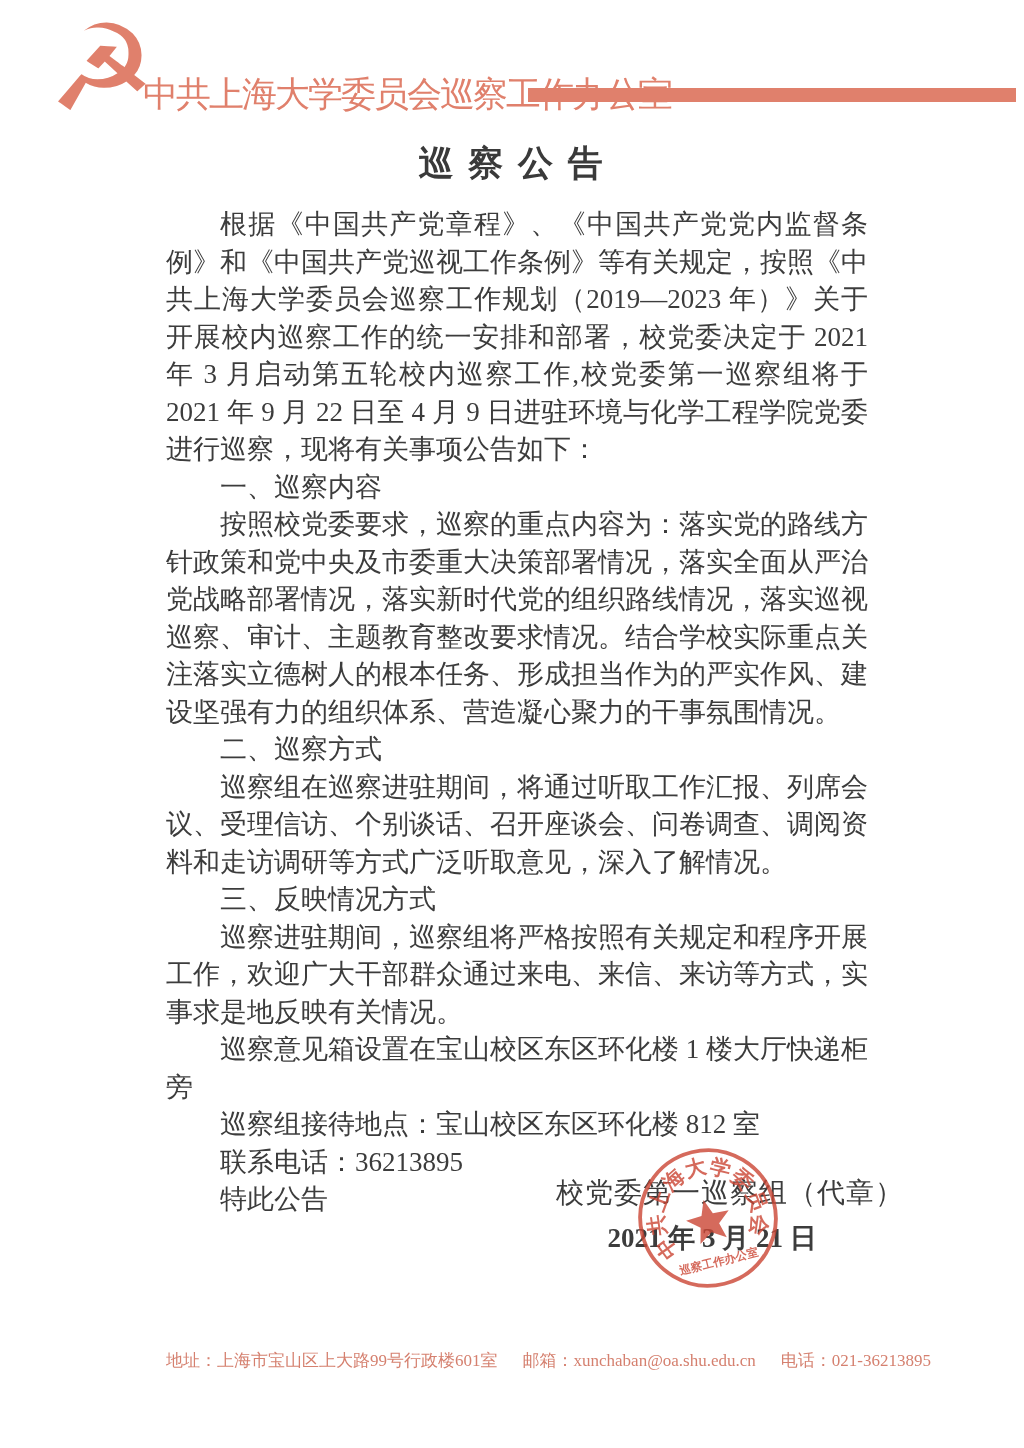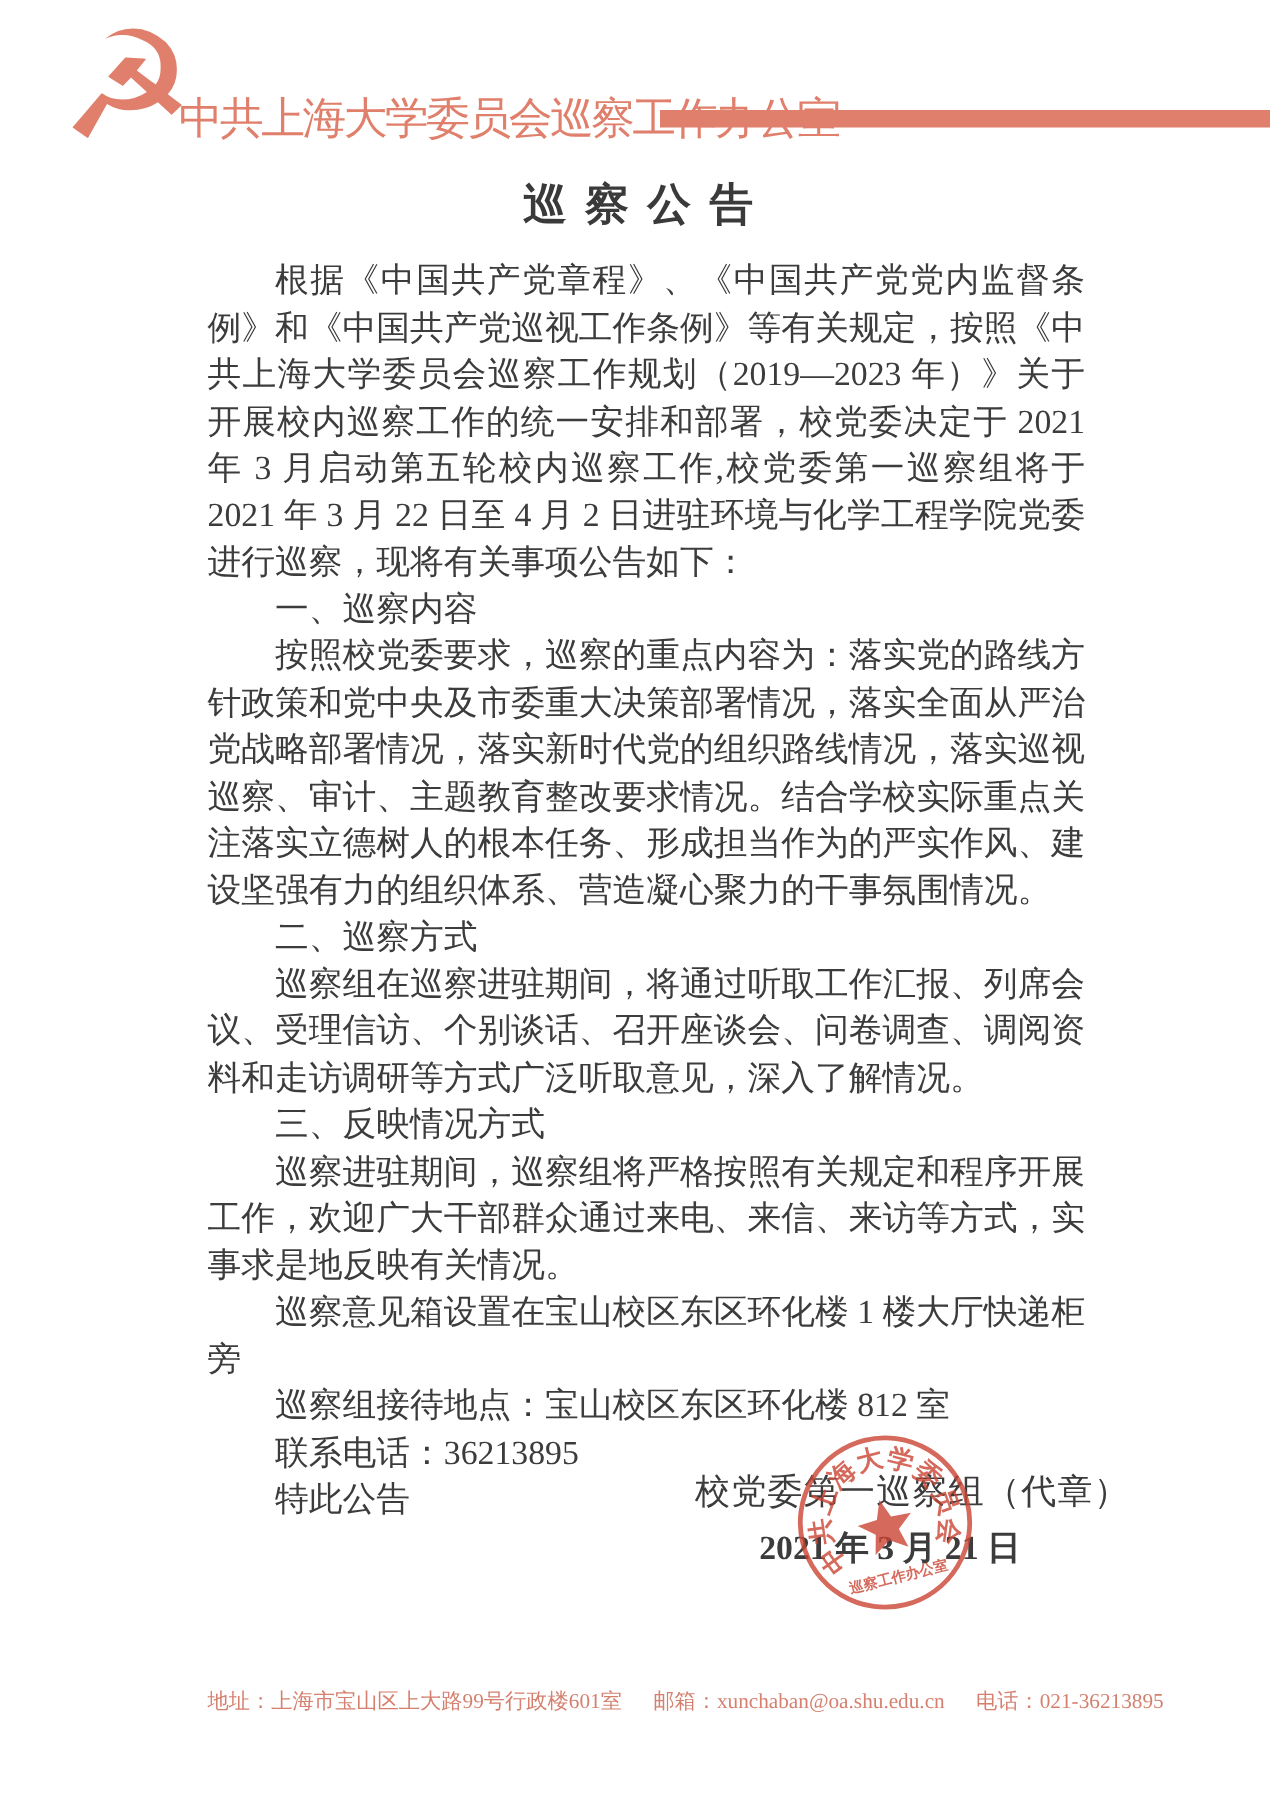--- a/index.html
+++ b/index.html
@@ -32,21 +32,21 @@
 
 <div class="page">
 
   <div class="emblem">☭</div>
   <div class="org">中共上海大学委员会巡察工作办公室</div>
   <div class="bar"></div>
 
   <div class="title">巡 察 公 告</div>
 
   <div class="docbody">
-      <div class="para">根据《中国共产党章程》、《中国共产党党内监督条例》和《中国共产党巡视工作条例》等有关规定，按照《中共上海大学委员会巡察工作规划（2019—2023 年）》关于开展校内巡察工作的统一安排和部署，校党委决定于 2021 年 3 月启动第五轮校内巡察工作,校党委第一巡察组将于 2021 年 3 月 22 日至 4 月 2 日进驻环境与化学工程学院党委进行巡察，现将有关事项公告如下：</div>
+      <div class="para">根据《中国共产党章程》、《中国共产党党内监督条例》和《中国共产党巡视工作条例》等有关规定，按照《中共上海大学委员会巡察工作规划（2019—2023 年）》关于开展校内巡察工作的统一安排和部署，校党委决定于 2021 年 3 月启动第五轮校内巡察工作,校党委第一巡察组将于 2021 年 9 月 22 日至 4 月 9 日进驻环境与化学工程学院党委进行巡察，现将有关事项公告如下：</div>
       <div class="sec-h">一、巡察内容</div>
       <div class="para">按照校党委要求，巡察的重点内容为：落实党的路线方针政策和党中央及市委重大决策部署情况，落实全面从严治党战略部署情况，落实新时代党的组织路线情况，落实巡视巡察、审计、主题教育整改要求情况。结合学校实际重点关注落实立德树人的根本任务、形成担当作为的严实作风、建设坚强有力的组织体系、营造凝心聚力的干事氛围情况。</div>
       <div class="sec-h">二、巡察方式</div>
       <div class="para">巡察组在巡察进驻期间，将通过听取工作汇报、列席会议、受理信访、个别谈话、召开座谈会、问卷调查、调阅资料和走访调研等方式广泛听取意见，深入了解情况。</div>
       <div class="sec-h">三、反映情况方式</div>
       <div class="para">巡察进驻期间，巡察组将严格按照有关规定和程序开展工作，欢迎广大干部群众通过来电、来信、来访等方式，实事求是地反映有关情况。</div>
       <div class="para">巡察意见箱设置在宝山校区东区环化楼 1 楼大厅快递柜旁</div>
       <div class="para">巡察组接待地点：宝山校区东区环化楼 812 室</div>
       <div class="para">联系电话：36213895</div>
       <div class="para">特此公告</div>

